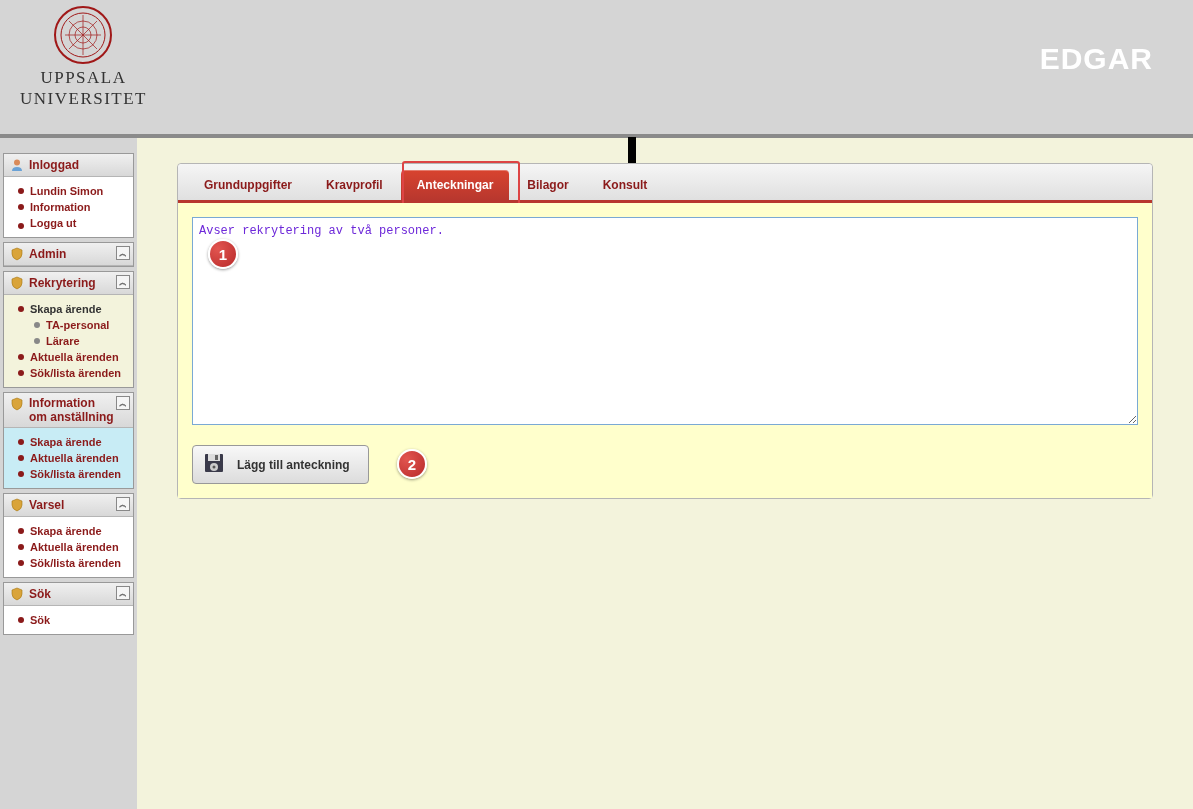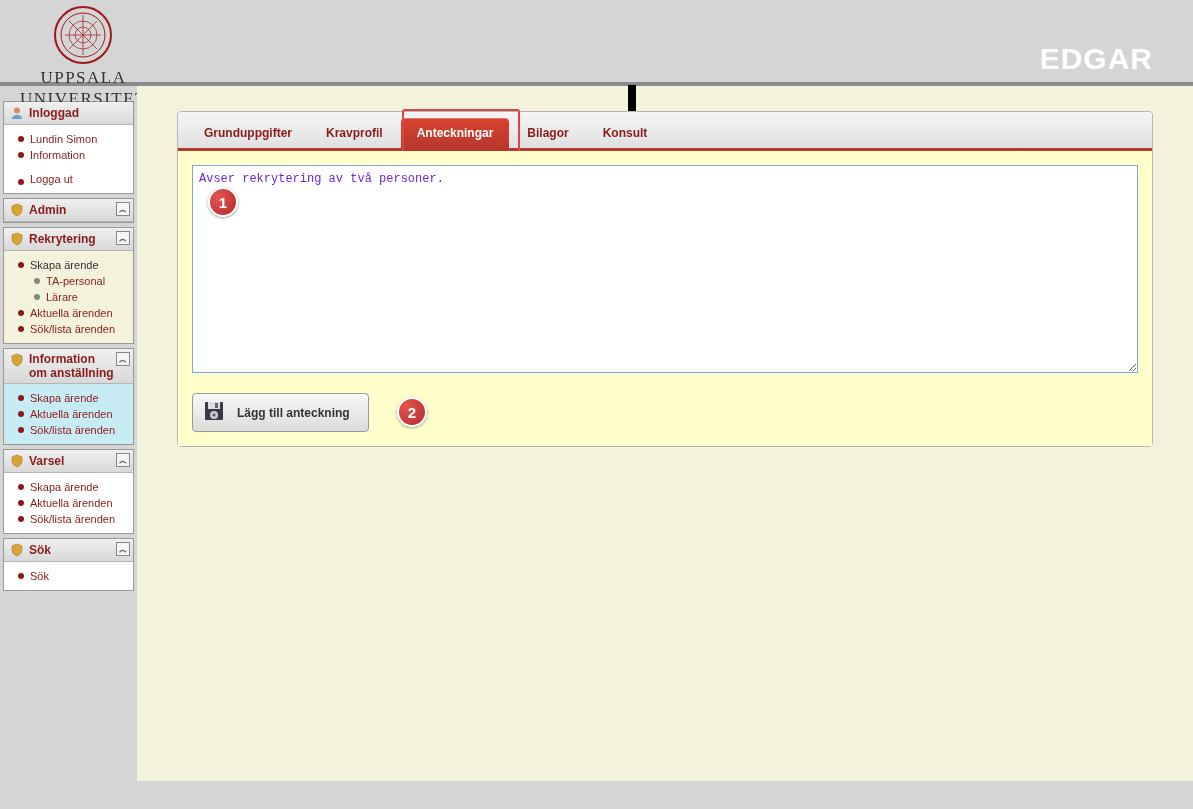--- a/index.html
+++ b/index.html
@@ -10,21 +10,21 @@
     body {
       font-family: Verdana, Arial, sans-serif;
       font-size: 11px;
       background: #d5d5d5;
       width: 1193px;
       height: 809px;
       overflow: hidden;
     }
     .header {
       background: #d5d5d5;
-      height: 86px;
+      height: 138px;
       position: relative;
       border-bottom: 4px solid #8a8a8a;
     }
     .logo-area {
       position: absolute;
       left: 20px;
       top: 5px;
       text-align: center;
     }
     .seal {
@@ -113,40 +113,41 @@
     .panel-body.highlighted2 {
       background: #f3f3dc;
     }
     .nav-link {
       display: flex;
       align-items: center;
       padding: 2px 2px 2px 10px;
       color: #8b1a1a;
       font-size: 11px;
       cursor: pointer;
+      font-weight: bold;
     }
     .nav-link.sub {
       padding-left: 26px;
     }
     .nav-link .bullet {
       width: 6px;
       height: 6px;
       background: #8b1a1a;
       border-radius: 50%;
       margin-right: 6px;
       flex-shrink: 0;
     }
     .nav-link .bullet.grey {
       background: #888;
     }
     .nav-link.active {
       color: #333;
     }
     .nav-link.group-spacing {
-      margin-top: 8px;
+      margin-top: 0;
       align-items: flex-end;
     }
     .page-title {
       color: #8b1a1a;
       font-size: 20px;
       font-weight: bold;
       border-bottom: 2px solid #8b1a1a;
       padding-bottom: 8px;
       margin-bottom: 30px;
     }

